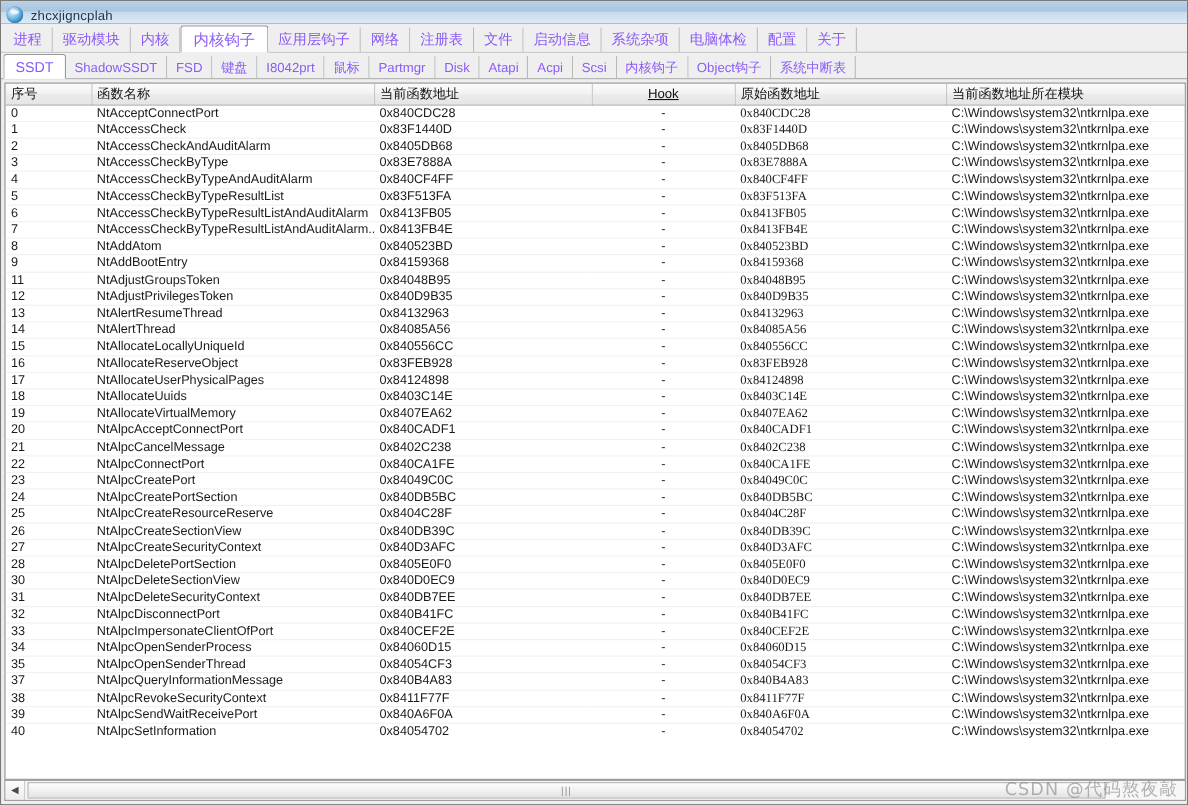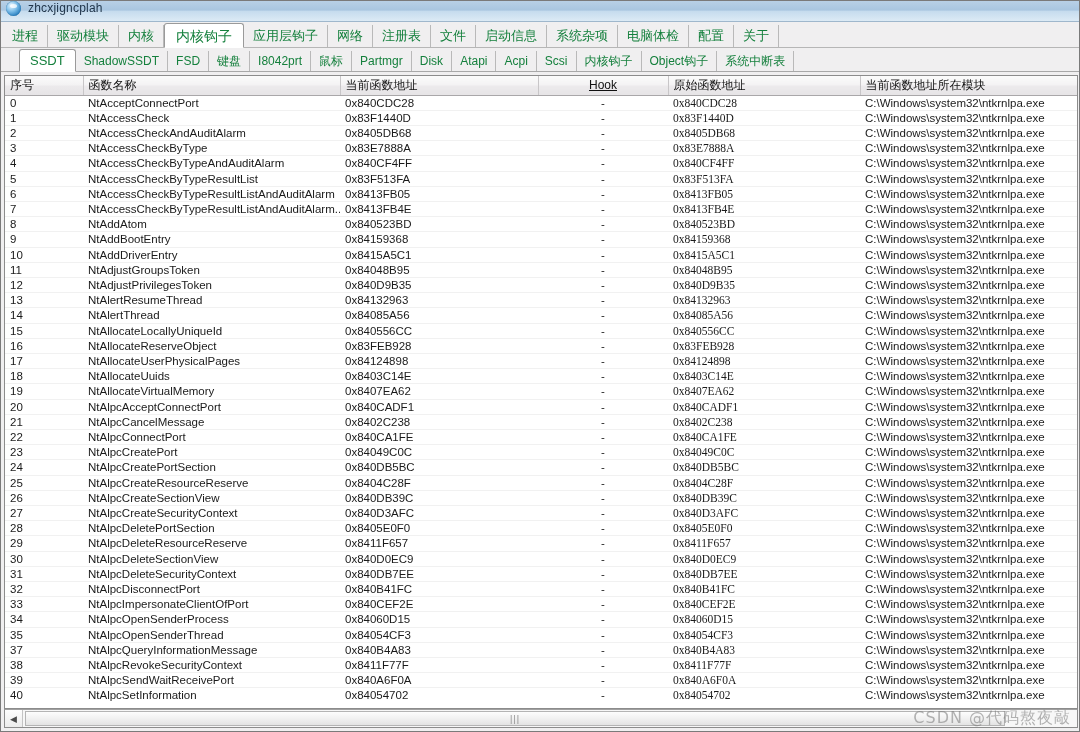--- a/index.html
+++ b/index.html
@@ -18,21 +18,21 @@
     overflow: hidden;
   }
 
   
   .titlebar {
     position: absolute; left: 0; top: 0;
     width: 1080px; height: 21px;
     background: linear-gradient(to bottom, #b8d0e6 0%, #a9c6e0 45%, #c6dcee 52%, #dceaf5 100%);
     border-bottom: 1px solid #9fb7cc;
     box-sizing: border-box;
-    display: flex; align-items: flex-start;
+    display: flex; align-items: flex-end;
   }
   .title-icon {
     width: 15px; height: 15px;
     margin-left: 5px; margin-right: 7px;
     border-radius: 50%;
     background: radial-gradient(circle at 35% 30%, #eaf6ff 0%, #7fc0ea 40%, #2a80c0 75%, #1a5e93 100%);
     box-shadow: 0 0 1px #135a8c inset;
     position: relative;
     flex: none;
   }
@@ -60,21 +60,21 @@
     display: flex;
     align-items: flex-end;
     padding-left: 2px;
   }
   .tabstrip.row1 { top: 21px; height: 26px; border-bottom: 1px solid #b6b6b6; }
   .tabstrip.row2 { top: 47px; height: 24px; border-bottom: 1px solid #a8a8a8; }
 
   .tab {
     position: relative;
     font-size: 13px;
-    color: #15803d;
+    color: #8b5cf6;
     background: #f0eff0;
     padding: 0 9px;
     height: 22px;
     line-height: 22px;
     white-space: nowrap;
     border-right: 1px solid #b9b9b9;
     box-sizing: border-box;
     cursor: default;
   }
   .tabstrip.row2 .tab { font-size: 12px; height: 20px; line-height: 20px; padding: 0 8px; }
@@ -85,21 +85,21 @@
     border-bottom: 1px solid #ffffff;
     border-radius: 3px 3px 0 0;
     height: 25px;
     line-height: 24px;
     font-size: 14px;
     margin-bottom: -1px;
     z-index: 3;
     padding: 0 11px;
   }
   .tabstrip.row2 .tab.selected {
-    height: 23px; line-height: 22px; font-size: 13px; padding: 0 10px; margin-left: 16px;
+    height: 23px; line-height: 22px; font-size: 13px; padding: 0 10px;
   }
 
   
   .table-wrap {
     position: absolute;
     left: 3px; top: 74px;
     width: 1074px; height: 634px;
     background: #ffffff;
     border: 1px solid #8c8c8c;
     box-sizing: border-box;
@@ -328,28 +328,20 @@
           </tr>
           <tr>
             <td class="c-idx">9</td>
             <td class="c-name">NtAddBootEntry</td>
             <td class="c-cur">0x84159368</td>
             <td class="c-hook center">-</td>
             <td class="c-orig">0x84159368</td>
             <td class="c-mod">C:\Windows\system32\ntkrnlpa.exe</td>
           </tr>
           <tr>
-            <td class="c-idx">10</td>
-            <td class="c-name">NtAddDriverEntry</td>
-            <td class="c-cur">0x8415A5C1</td>
-            <td class="c-hook center">-</td>
-            <td class="c-orig">0x8415A5C1</td>
-            <td class="c-mod">C:\Windows\system32\ntkrnlpa.exe</td>
-          </tr>
-          <tr>
             <td class="c-idx">11</td>
             <td class="c-name">NtAdjustGroupsToken</td>
             <td class="c-cur">0x84048B95</td>
             <td class="c-hook center">-</td>
             <td class="c-orig">0x84048B95</td>
             <td class="c-mod">C:\Windows\system32\ntkrnlpa.exe</td>
           </tr>
           <tr>
             <td class="c-idx">12</td>
             <td class="c-name">NtAdjustPrivilegesToken</td>
@@ -477,28 +469,20 @@
             <td class="c-hook center">-</td>
             <td class="c-orig">0x840D3AFC</td>
             <td class="c-mod">C:\Windows\system32\ntkrnlpa.exe</td>
           </tr>
           <tr>
             <td class="c-idx">28</td>
             <td class="c-name">NtAlpcDeletePortSection</td>
             <td class="c-cur">0x8405E0F0</td>
             <td class="c-hook center">-</td>
             <td class="c-orig">0x8405E0F0</td>
-            <td class="c-mod">C:\Windows\system32\ntkrnlpa.exe</td>
-          </tr>
-          <tr>
-            <td class="c-idx">29</td>
-            <td class="c-name">NtAlpcDeleteResourceReserve</td>
-            <td class="c-cur">0x8411F657</td>
-            <td class="c-hook center">-</td>
-            <td class="c-orig">0x8411F657</td>
             <td class="c-mod">C:\Windows\system32\ntkrnlpa.exe</td>
           </tr>
           <tr>
             <td class="c-idx">30</td>
             <td class="c-name">NtAlpcDeleteSectionView</td>
             <td class="c-cur">0x840D0EC9</td>
             <td class="c-hook center">-</td>
             <td class="c-orig">0x840D0EC9</td>
             <td class="c-mod">C:\Windows\system32\ntkrnlpa.exe</td>
           </tr>

